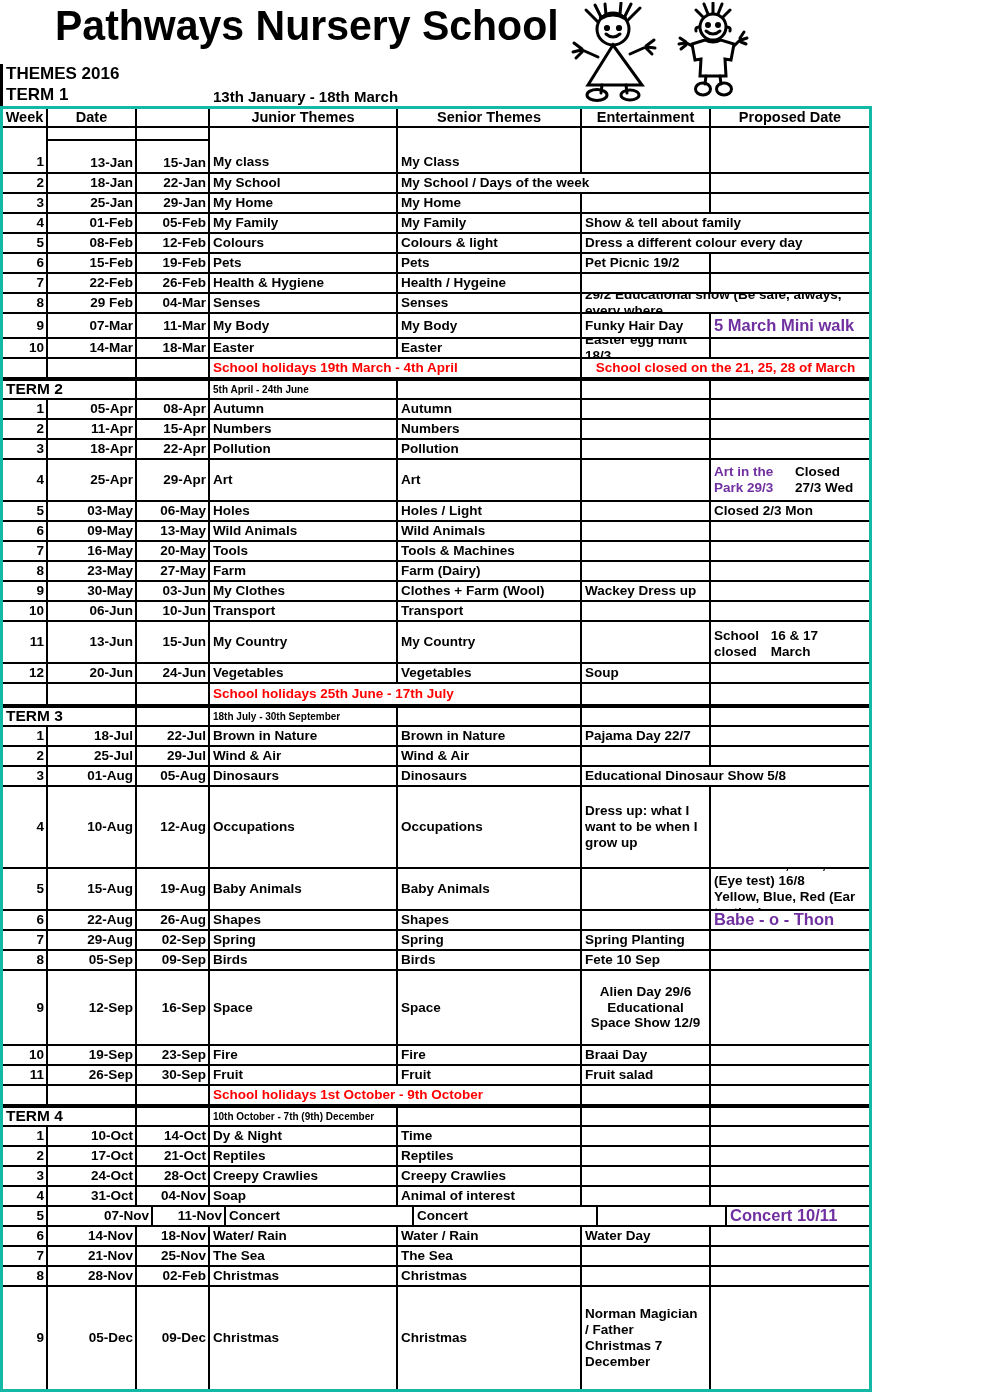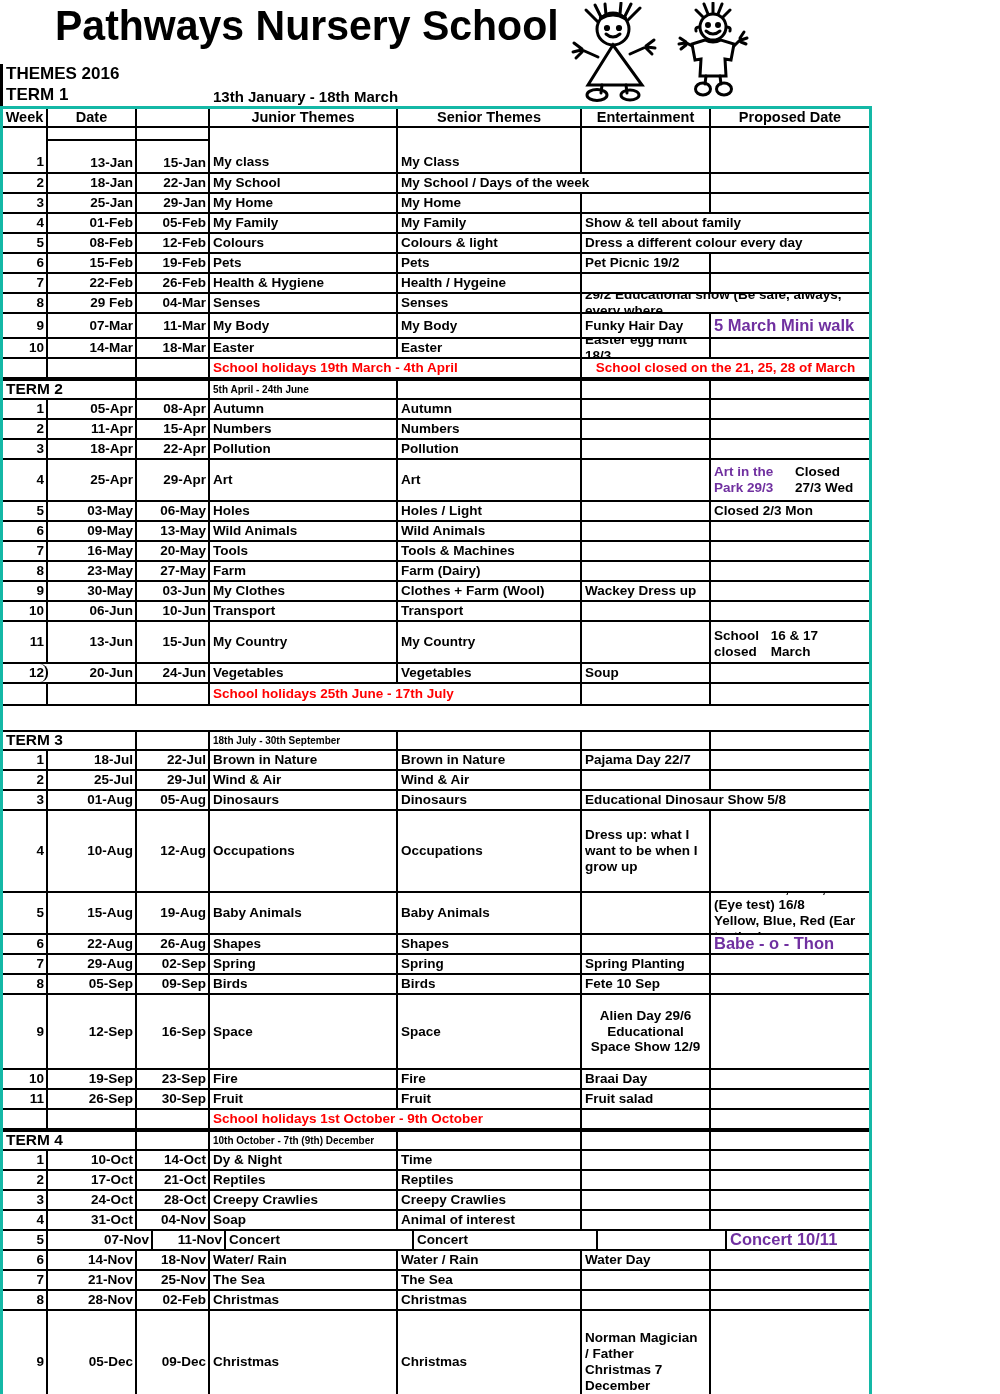--- a/index.html
+++ b/index.html
@@ -301,37 +301,37 @@
     <div class="row" style="height: 42px;">
       <div class="cell num" style="width: 45px;">11</div>
       <div class="cell num" style="width: 89px;">13-Jun</div>
       <div class="cell num" style="width: 73px;">15-Jun</div>
       <div class="cell " style="width: 188px;">My Country</div>
       <div class="cell " style="width: 184px;">My Country</div>
       <div class="cell " style="width: 129px;"></div>
       <div class="cell last spread v-bottom" style="width: 292px;"><span>School closed</span><span>16 &amp; 17 March</span></div>
     </div>
     <div class="row" style="height: 20px;">
-      <div class="cell num" style="width: 45px; border-radius: 8px;">12</div>
+      <div class="cell num" style="width: 45px;">12</div>
       <div class="cell num" style="width: 89px;">20-Jun</div>
       <div class="cell num" style="width: 73px;">24-Jun</div>
       <div class="cell " style="width: 188px;">Vegetables</div>
       <div class="cell " style="width: 184px;">Vegetables</div>
       <div class="cell " style="width: 129px;">Soup</div>
       <div class="cell  last" style="width: 292px;"></div>
     </div>
     <div class="row holiday-row" style="height: 22px;">
       <div class="cell " style="width: 45px;"></div>
       <div class="cell " style="width: 89px;"></div>
       <div class="cell " style="width: 73px;"></div>
       <div class="cell red" style="width: 372px;">School holidays 25th June - 17th July</div>
       <div class="cell " style="width: 129px;"></div>
       <div class="cell  last" style="width: 292px;"></div>
     </div>
-    <div class="row term-row thick-top" style="height: 21px; margin-top: 24px;">
+    <div class="row term-row thick-top" style="height: 21px;">
       <div class="cell " style="width: 134px;">TERM 3</div>
       <div class="cell " style="width: 73px;"></div>
       <div class="cell range-cell" style="width: 188px;">18th July - 30th September</div>
       <div class="cell " style="width: 184px;"></div>
       <div class="cell " style="width: 129px;"></div>
       <div class="cell  last" style="width: 292px;"></div>
     </div>
     <div class="row" style="height: 20px;">
       <div class="cell num" style="width: 45px;">1</div>
       <div class="cell num" style="width: 89px;">18-Jul</div>

